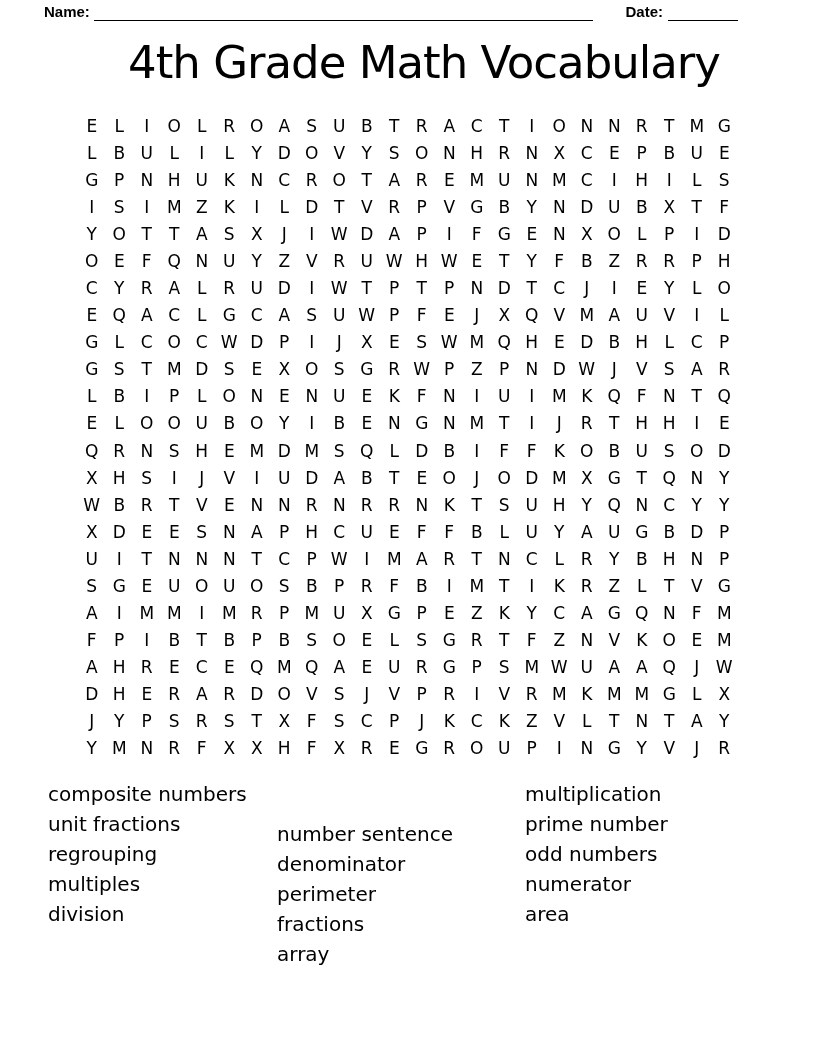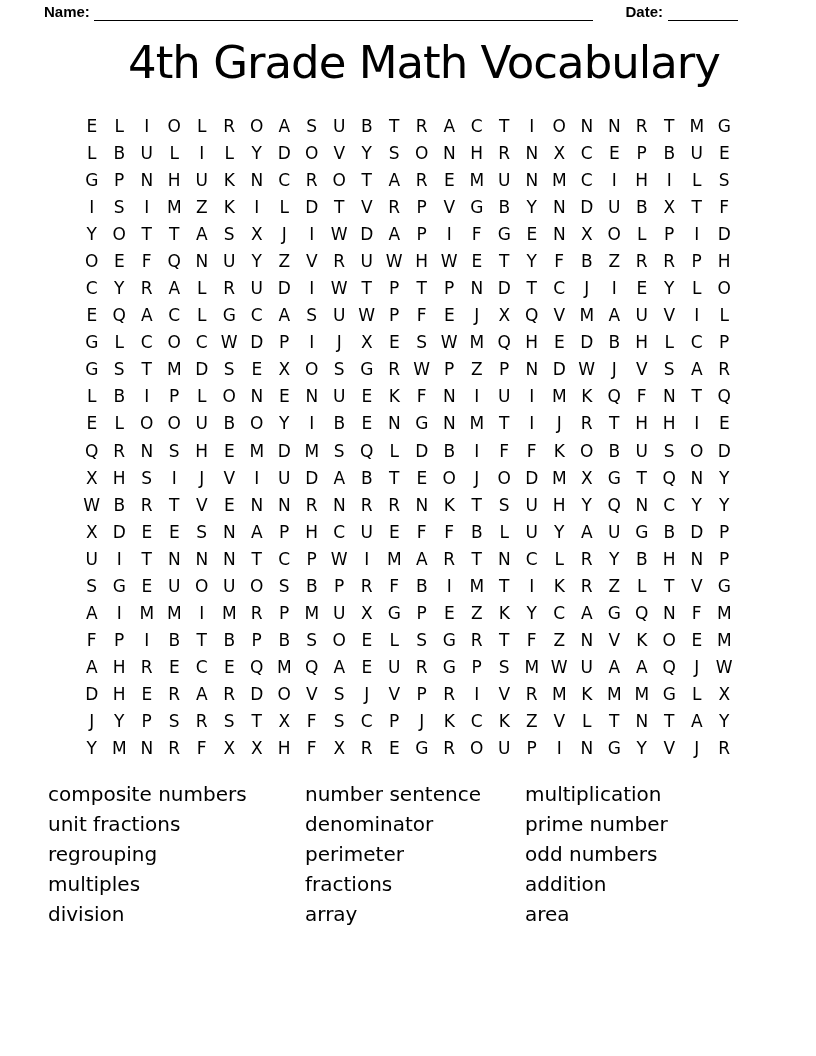--- a/index.html
+++ b/index.html
@@ -57,21 +57,21 @@
   .words {
     position: absolute;
     left: 0; top: 780px;
     width: 688px; height: 185px;
     font-family: "DejaVu Sans", sans-serif;
     font-size: 20px;
     color: #000;
   }
   .word-col { position: absolute; top: 0; line-height: 29.9px; }
   .word-col-0 { left: 48px; }
-  .word-col-1 { left: 305px; }
+  .word-col-1 { left: 277px; margin-top: 40px; }
   .word-col-2 { left: 525px; }
 </style>
 </head>
 <body>
 
 <div class="header-row">
   <span class="header-label">Name:</span>
   <span class="hline name-line"></span>
   <span class="header-label date-label">Date:</span>
   <span class="hline date-line"></span>
@@ -670,16 +670,16 @@
       <div class="word-item">number sentence</div>
       <div class="word-item">denominator</div>
       <div class="word-item">perimeter</div>
       <div class="word-item">fractions</div>
       <div class="word-item">array</div>
     </div>
     <div class="word-col word-col-2">
       <div class="word-item">multiplication</div>
       <div class="word-item">prime number</div>
       <div class="word-item">odd numbers</div>
-      <div class="word-item">addition</div>
+      <div class="word-item">numerator</div>
       <div class="word-item">area</div>
     </div>
   </div>
 
 </body></html>

